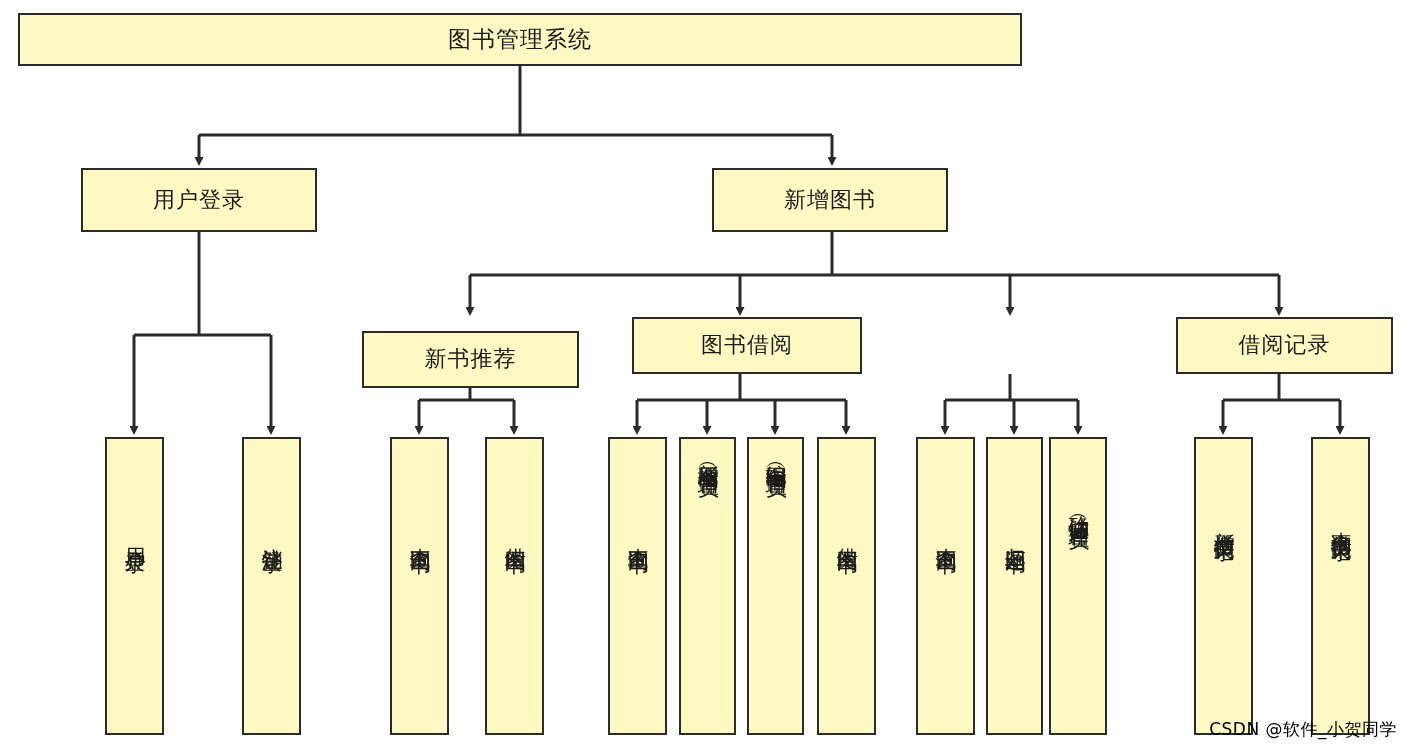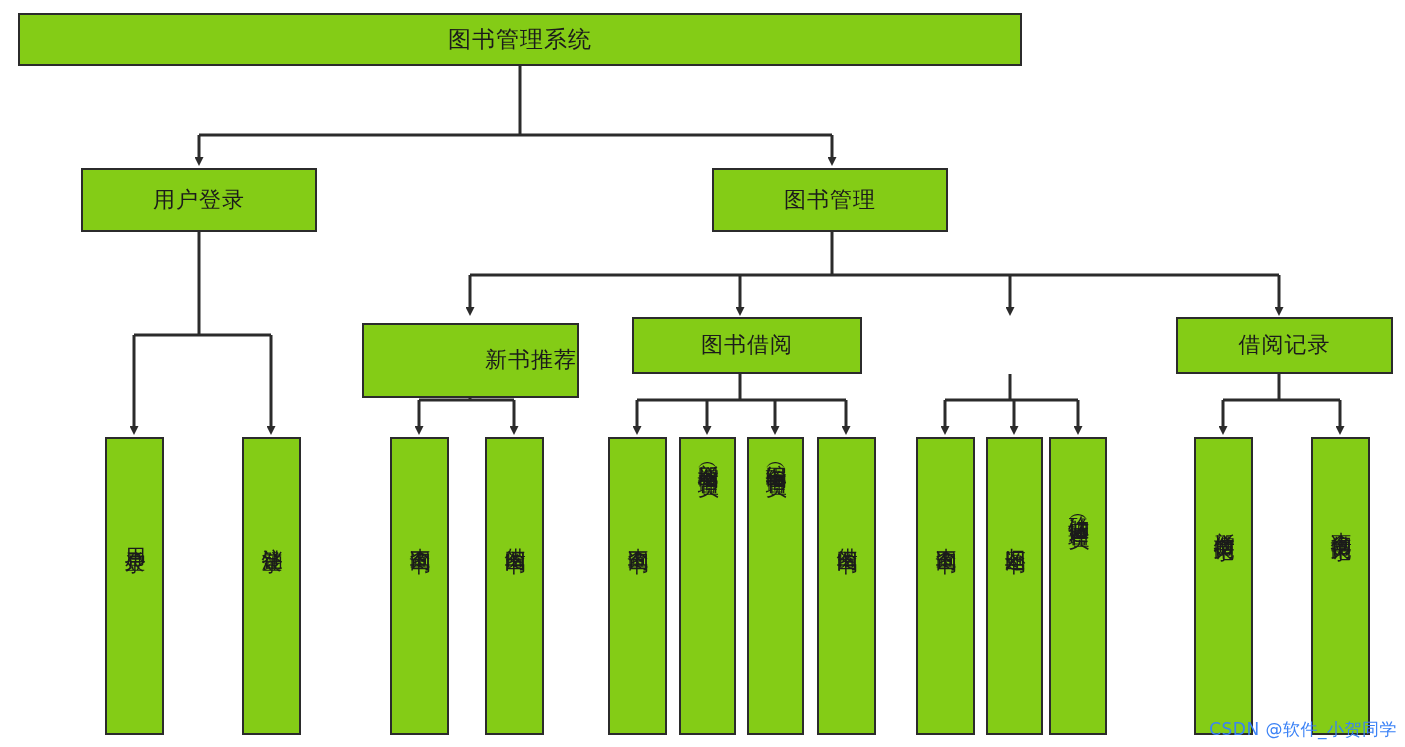--- a/index.html
+++ b/index.html
@@ -21,21 +21,21 @@
     left: 0;
     top: 0;
     width: 1405px;
     height: 747px;
     pointer-events: none;
   }
   .node {
     position: absolute;
     box-sizing: border-box;
     border: 2px solid #2b2b2b;
-    background: #84cc16;
+    background: #fef9c3;
     display: flex;
     align-items: center;
     justify-content: center;
     color: #1b1b1b;
   }
   .node.horiz {
     font-size: 22px;
     letter-spacing: 1px;
     line-height: 1.2;
   }
@@ -63,21 +63,21 @@
     margin-top: 72px;
   }
   .node.vert.short .vtext {
     margin-top: 88px;
   }
   .watermark {
     position: absolute;
     right: 8px;
     bottom: 6px;
     font-size: 17px;
-    color: #3b82f6;
+    color: #000000;
     letter-spacing: 0.5px;
     white-space: nowrap;
   }
 </style>
 </head>
 <body>
 
 <div id="canvas">
 
   <svg id="wires" viewBox="0 0 1405 747" xmlns="http://www.w3.org/2000/svg">
@@ -132,24 +132,24 @@
 
   <div class="node horiz root" style="left:18px; top:13px; width:1004px; height:53px;">
     <span>图书管理系统</span>
   </div>
 
   <div class="node horiz" style="left:81px; top:168px; width:236px; height:64px;">
     <span>用户登录</span>
   </div>
 
   <div class="node horiz" style="left:712px; top:168px; width:236px; height:64px;">
-    <span>图书管理</span>
-  </div>
-
-  <div class="node horiz" style="left:362px; top:323px; width:217px; height:75px;justify-content:flex-end;">
+    <span>新增图书</span>
+  </div>
+
+  <div class="node horiz" style="left:362px; top:331px; width:217px; height:57px;">
     <span>新书推荐</span>
   </div>
 
   <div class="node horiz" style="left:632px; top:317px; width:230px; height:57px;">
     <span>图书借阅</span>
   </div>
 
 
   <div class="node horiz" style="left:1176px; top:317px; width:217px; height:57px;">
     <span>借阅记录</span>

